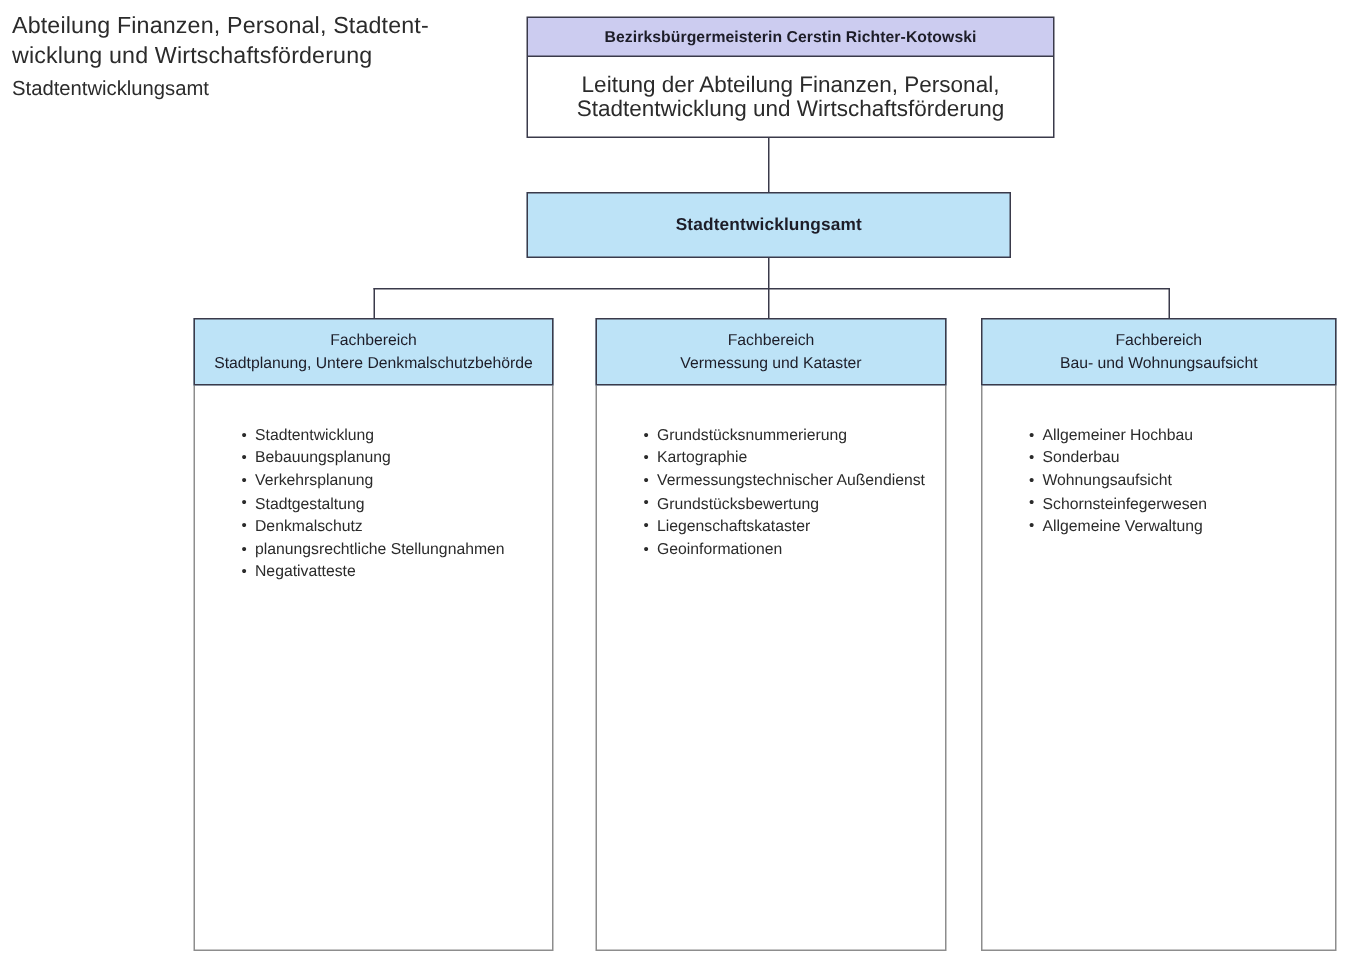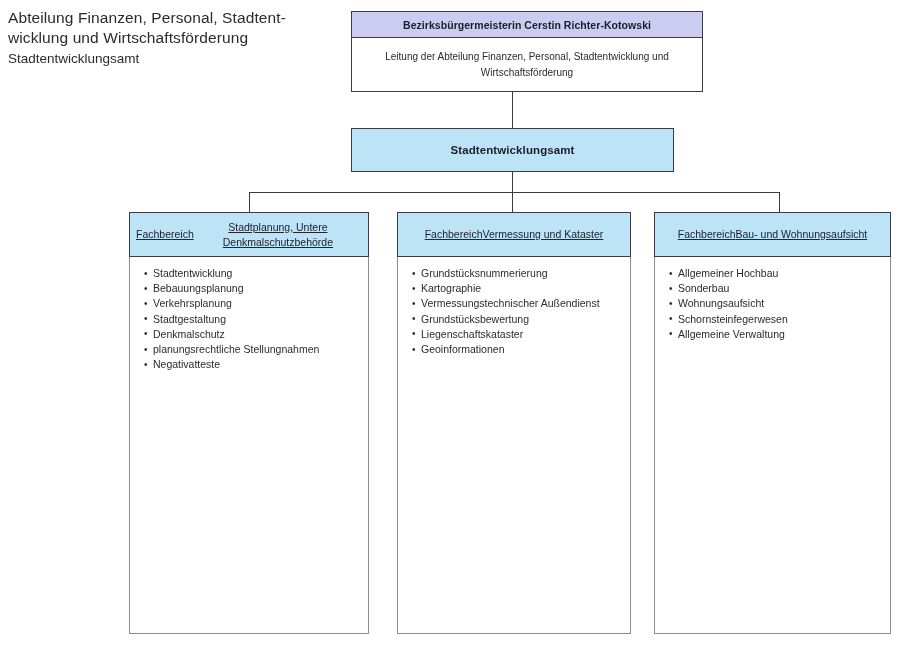--- a/index.html
+++ b/index.html
@@ -70,21 +70,21 @@
     padding: 0 6px;
     letter-spacing: 0.05px;
   }
   #head-role {
     box-sizing: border-box;
     height: 53px;
     display: flex;
     align-items: center;
     justify-content: center;
     text-align: center;
-    font-size: 10px;
+    font-size: 15px;
     line-height: 16px;
     color: #2b2b2b;
     padding: 0 12px;
   }
 
   
   #office-node {
     left: 351px;
     top: 128px;
     width: 323px;
@@ -126,35 +126,34 @@
     background: #ffffff;
     height: 422px;
   }
   .dept-header {
     box-sizing: border-box;
     margin: -1px -1px 0 -1px;
     height: 45px;
     background: #bde3f7;
     border: 1px solid #3a3a4a;
     display: flex;
-    flex-direction: row;
+    flex-direction: column;
     align-items: center;
     justify-content: center;
     text-align: center;
     padding: 0 6px;
-    text-decoration: underline;
   }
   .dept-header-line {
     font-size: 10.5px;
     line-height: 15px;
     color: #1d1d28;
   }
   .dept-list {
     list-style: none;
-    margin: 0;
+    margin: 17px;
     padding: 9px 8px 0 14px;
   }
   .dept-list li {
     position: relative;
     font-size: 10.5px;
     line-height: 15.2px;
     color: #2b2b2b;
     padding-left: 9px;
     white-space: nowrap;
   }

